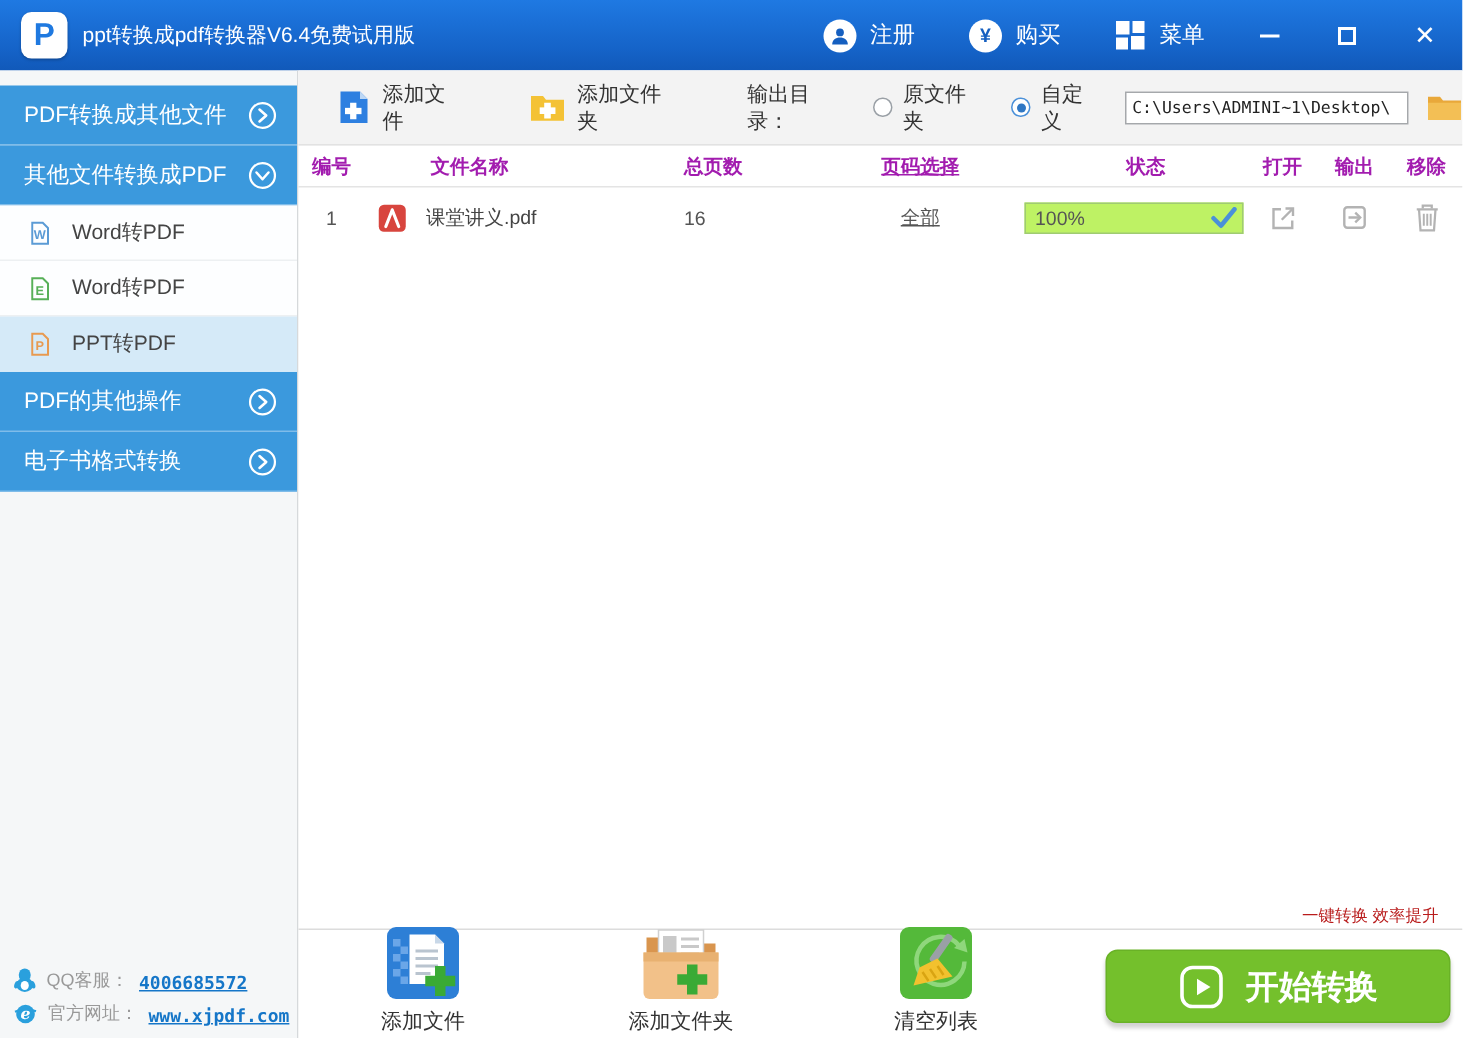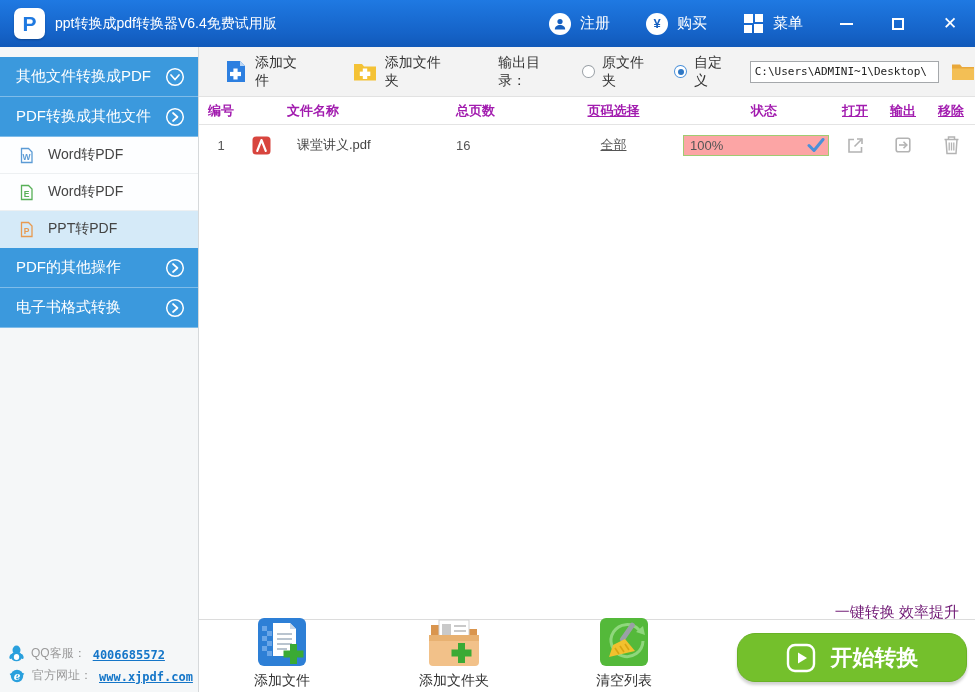--- a/index.html
+++ b/index.html
@@ -60,44 +60,44 @@
                 font-family:"DejaVu Sans Mono","Liberation Mono",monospace; font-size:11px; padding:0 4px; color:#222; }
   .browse-btn { margin-left:12px; cursor:pointer; display:flex; }
 
   
   .thead { height:28px; display:flex; align-items:center; border-bottom:1px solid #e4e4e4;
            font-size:13px; color:#a21caf; font-weight:700; }
   .trow { height:40px; display:flex; align-items:center; font-size:13px; color:#555; }
   .c-num { width:44px; text-align:center; }
   .c-name { flex:1; }
   .thead .c-name { padding-left:44px; }
-  .trow .c-name { display:flex; align-items:center; gap:26px; padding-left:9px; color:#444; }
+  .trow .c-name { display:flex; align-items:center; gap:13px; padding-left:9px; color:#444; }
   .c-pages { width:100px; }
   .c-psel { width:115px; text-align:center;text-decoration:underline; }
   .c-status { width:160px; }
   .c-act { width:48px; text-align:center; }
-  .thead .c-act { width:48px;text-decoration:underline; }
+  .thead .c-act { width:48px; }
   .trow .c-act { display:flex; align-items:center; justify-content:center; cursor:pointer; }
 
-  .progress { width:146px; height:21px; border:1px solid #9fcb72; background:#fca5a5; margin-left:12px;
+  .progress { width:146px; height:21px; border:1px solid #9fcb72; background:#bef264; margin-left:12px;
               display:flex; align-items:center; position:relative; }
   .progress .pct { font-size:13px; color:#555; margin-left:6px; }
   .progress .chk { position:absolute; right:3px; top:2px; }
 
   .list-space { flex:1; }
 
   
   .bottombar { height:73px; border-top:1px solid #dcdcdc; position:relative; }
   .big-action { position:absolute; bottom:2px; width:110px; transform:translateX(-50%); text-align:center; cursor:pointer; }
   .big-action svg { display:block; margin:0 auto 5px; }
   .big-action .lbl { font-size:14px; color:#333; }
   .ba-1 { left:83px; } .ba-2 { left:255px; } .ba-3 { left:425px; }
-  .slogan { position:absolute; top:-17px; right:16px; font-size:15px; color:#701a75; }
+  .slogan { position:absolute; top:-17px; right:16px; font-size:11px; color:#b91c1c; }
   .start-btn { position:absolute; top:13px; right:8px; width:230px; height:49px; background:#74c02c;
-               border:1px solid #69b226; border-radius:18px; color:#fff; display:flex; align-items:center;
+               border:1px solid #69b226; border-radius:8px; color:#fff; display:flex; align-items:center;
                justify-content:center; gap:15px; font-size:22px; font-weight:700;
                box-shadow:0 3px 3px rgba(0,0,0,.18); cursor:pointer; }
 </style>
 </head>
 <body>
 
 <div class="app">
 
   <div class="titlebar">
     <div class="logo">P</div>
@@ -141,35 +141,35 @@
         <span class="close-glyph">✕</span>
       </div>
   </div>
 
   <div class="body">
 
     <div class="sidebar">
       <div class="side-list">
 
         <div class="side-group">
+          <span>PDF转换成其他文件</span>
+          <span style="display:flex;">
+            <svg width="20" height="20" viewBox="0 0 20 20">
+                <circle cx="10" cy="10" r="8.3" fill="none" stroke="#fff" stroke-width="1.5"></circle>
+                <polyline points="8,6 12.5,10 8,14" fill="none" stroke="#fff" stroke-width="1.7" stroke-linecap="round" stroke-linejoin="round"></polyline>
+              </svg>
+          </span>
+        </div>
+
+        <div class="side-group">
           <span>其他文件转换成PDF</span>
           <span style="display:flex;">
             <svg width="20" height="20" viewBox="0 0 20 20">
                 <circle cx="10" cy="10" r="8.3" fill="none" stroke="#fff" stroke-width="1.5"></circle>
                 <polyline points="6,8 10,12.5 14,8" fill="none" stroke="#fff" stroke-width="1.7" stroke-linecap="round" stroke-linejoin="round"></polyline>
-              </svg>
-          </span>
-        </div>
-
-        <div class="side-group">
-          <span>PDF转换成其他文件</span>
-          <span style="display:flex;">
-            <svg width="20" height="20" viewBox="0 0 20 20">
-                <circle cx="10" cy="10" r="8.3" fill="none" stroke="#fff" stroke-width="1.5"></circle>
-                <polyline points="8,6 12.5,10 8,14" fill="none" stroke="#fff" stroke-width="1.7" stroke-linecap="round" stroke-linejoin="round"></polyline>
               </svg>
           </span>
         </div>
 
 
         <div class="side-sub">
           <span style="display:flex;">
             <svg width="17" height="17" viewBox="0 0 17 17">
                 <path d="M3.5 1.5 h7 l3.5 3.5 v10.5 h-10.5 z" fill="none" stroke="#5b9bd5" stroke-width="1.3"></path>
                 <text x="8.5" y="12.5" text-anchor="middle" font-size="8.5" font-weight="bold" fill="#5b9bd5" font-family="Liberation Sans, sans-serif">W</text>

